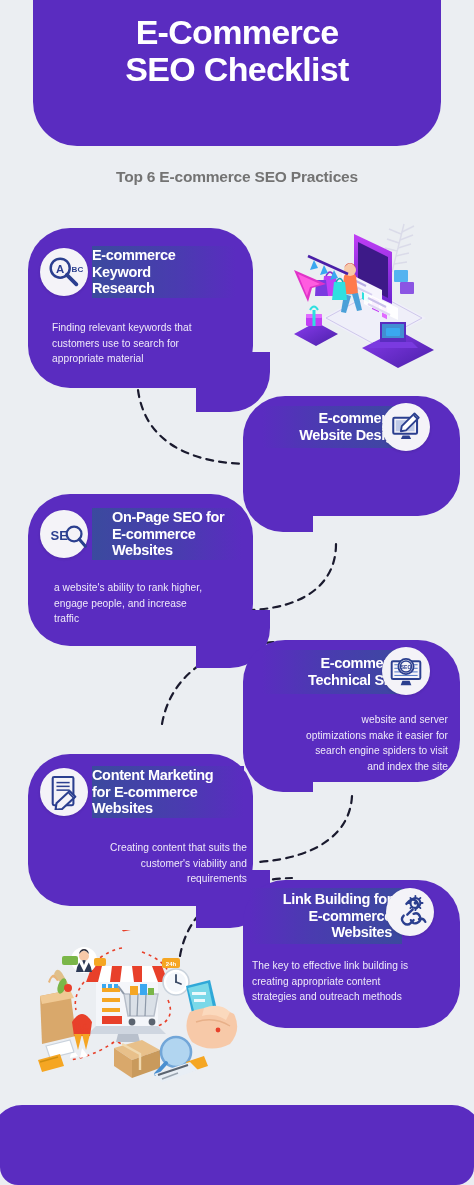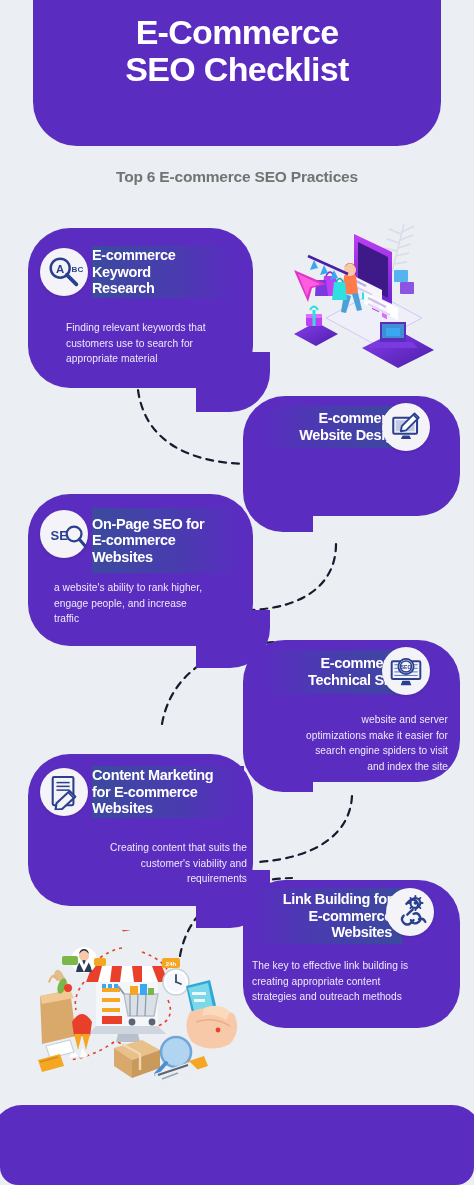--- a/index.html
+++ b/index.html
@@ -256,21 +256,21 @@
 
   <div class="icon-badge" style="left:40px; top:248px; width:48px; height:48px;">
     <svg width="38" height="38" viewBox="0 0 40 40">
       <circle cx="16" cy="16" r="10" fill="none" stroke="#2b3f8f" stroke-width="2.6"></circle>
       <text x="16" y="21" font-family="Liberation Sans, sans-serif" font-size="12" font-weight="bold" fill="#2b3f8f" text-anchor="middle">A</text>
       <text x="28" y="20" font-family="Liberation Sans, sans-serif" font-size="8.5" font-weight="bold" fill="#2b3f8f">BC</text>
       <line x1="23" y1="23" x2="33" y2="33" stroke="#2b3f8f" stroke-width="4" stroke-linecap="round"></line>
     </svg>
   </div>
 
-  <div class="card-body" style="left:52px; top:320px; width:190px; text-align:left;margin-left:14px;">Finding relevant keywords that
+  <div class="card-body" style="left:52px; top:320px; width:190px; text-align:left;">Finding relevant keywords that
 customers use to search for
 appropriate material</div>
 
   <div class="card right" style="left:243px; top:396px; width:217px; height:120px;"></div>
   <div class="card-tail" style="left:243px; top:470px; width:70px; height:62px; border-radius:0 0 0 40px;"></div>
 
   <div class="title-band rev" style="left:262px; top:406px; width:150px; height:42px; justify-content:flex-end; padding-right:10px;">
     <span class="card-title" style="text-align:right;">E-commerce
 Website Design</span>
   </div>
@@ -282,21 +282,21 @@
       <path d="M16 30 h8 l2 4 h-12 Z" fill="#2b3f8f"></path>
       <path d="M30 4 l5 5 l-15 15 l-6 1 l1 -6 Z" fill="#ffffff" stroke="#2b3f8f" stroke-width="2.2" stroke-linejoin="round"></path>
       <path d="M29 6 l5 5" stroke="#2b3f8f" stroke-width="2"></path>
     </svg>
   </div>
 
 
   <div class="card left" style="left:28px; top:494px; width:225px; height:152px;"></div>
   <div class="card-tail" style="left:196px; top:610px; width:74px; height:58px; border-radius:0 0 40px 0;"></div>
 
-  <div class="title-band" style="left:92px; top:508px; width:150px; height:65px;">
+  <div class="title-band" style="left:92px; top:508px; width:150px; height:52px;padding-left:20px;">
     <span class="card-title">On-Page SEO for
 E-commerce
 Websites</span>
   </div>
 
   <div class="icon-badge" style="left:40px; top:510px; width:48px; height:48px;justify-content:flex-end;">
     <svg width="40" height="34" viewBox="0 0 46 36">
       <text x="3" y="25" font-family="Liberation Sans, sans-serif" font-size="15" font-weight="bold" fill="#2b3f8f">SE</text>
       <circle cx="30" cy="18" r="8.5" fill="none" stroke="#2b3f8f" stroke-width="2.6"></circle>
       <line x1="36" y1="24" x2="43" y2="32" stroke="#2b3f8f" stroke-width="3.6" stroke-linecap="round"></line>

